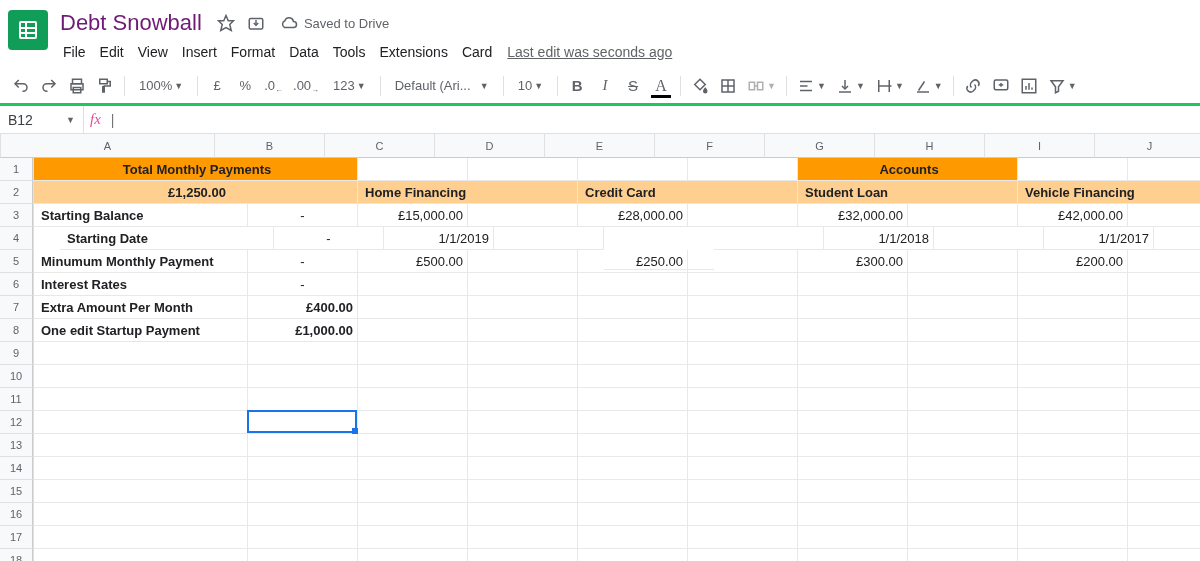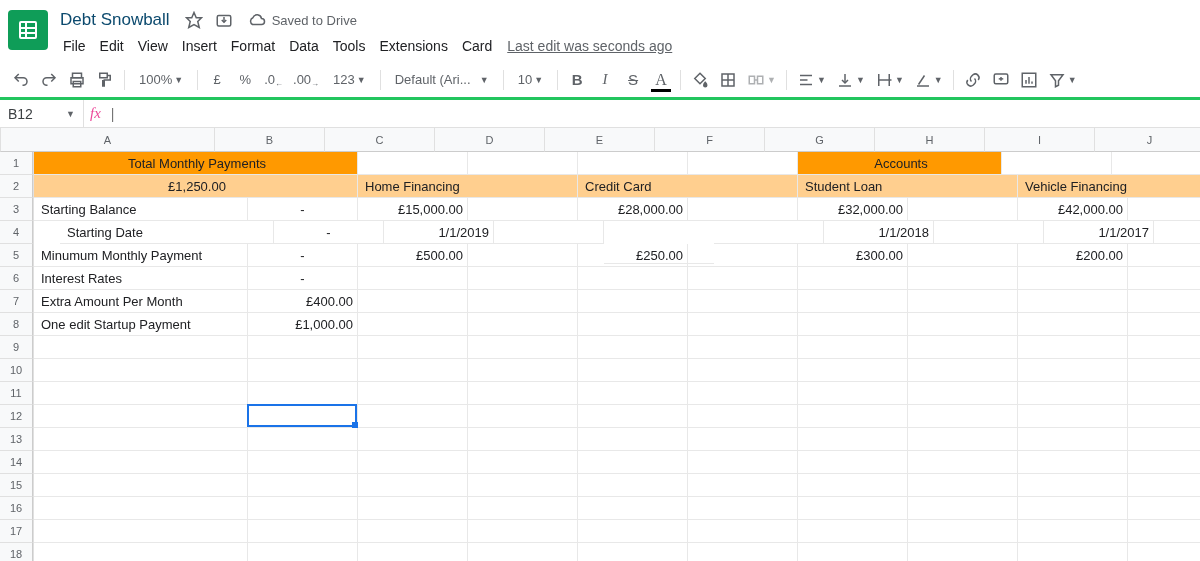--- a/index.html
+++ b/index.html
@@ -20,21 +20,21 @@
     width: 40px; height: 40px;
     background: #0f9d58;
     border-radius: 4px;
     display:flex; align-items:center; justify-content:center;
     margin: 4px 8px 4px 0;
     flex: 0 0 40px;
   }
   .logo svg { fill:#fff; }
   .titlecol { display:flex; flex-direction:column; }
   .titlerow { display:flex; align-items:center; gap:10px; padding-top:2px;}
-  .doc-title { font-size:17px; color:#0c4a6e; padding:2px 4px;}
+  .doc-title { font-size:22px; color:#701a75; padding:2px 4px;}
   .title-icon { width:20px; height:20px; display:flex; align-items:center; justify-content:center; color:#5f6368; cursor:pointer;}
   .save-status { color:#5f6368; font-size:13px; display:flex; align-items:center; gap:6px; margin-left:4px;}
   .menubar { display:flex; gap:0; padding:2px 0 4px 0;}
   .menu-item { padding:4px 7px; border-radius:4px; color:#202124; cursor:pointer; font-size:14px;}
   .last-edit { color:#5f6368; text-decoration:underline; padding:4px 8px; font-size:14px;}
   .toolbar {
     display:flex; align-items:center; gap:2px;
     padding:2px 8px;
     border-bottom:3px solid #22c55e;
     height:38px;
@@ -71,21 +71,21 @@
     display:flex; align-items:center; justify-content:center;
     color:#5f6368; font-size:11px; border-right:1px solid #ccc;
   }
   .grid { position:relative; }
   .cellrow { display:flex; height:23px; }
   .cell {
     border-right:1px solid #e8e8e8; border-bottom:1px solid #e8e8e8;
     padding:0 4px; display:flex; align-items:center; overflow:hidden; white-space:nowrap;
     font-size:13px;
   }
-  .bold { font-weight:normal;padding-left:7px; }
+  .bold { font-weight:bold;padding-left:7px; }
   .center { justify-content:center; }
   .right { justify-content:flex-end; }
   .orange-dark { background:#ff9900; }
   .orange-light { background:#ffcf8f; }
   .selcell {
     position:absolute; border:2px solid #1a73e8; pointer-events:none; z-index:5;
   }
   .selhandle {
     position:absolute; width:6px; height:6px; background:#1a73e8; right:-3px; bottom:-3px;
   }
@@ -332,21 +332,21 @@
       <div class="rh">17</div>
       <div class="rh">18</div>
     </div>
   <div class="grid" id="grid">
       <div class="cellrow">
         <div class="cell orange-dark bold center" style="width: 324px;">Total Monthly Payments</div>
         <div class="cell " style="width: 110px;"></div>
         <div class="cell " style="width: 110px;"></div>
         <div class="cell " style="width: 110px;"></div>
         <div class="cell " style="width: 110px;"></div>
-        <div class="cell orange-dark bold center" style="width: 204px;">Accounts</div>
+        <div class="cell orange-dark bold center" style="width: 220px;">Accounts</div>
         <div class="cell " style="width: 110px;"></div>
         <div class="cell " style="width: 110px;"></div>
       </div>
       <div class="cellrow">
         <div class="cell orange-light bold center" style="width: 324px;">£1,250.00</div>
         <div class="cell orange-light bold" style="width: 220px;">Home Financing</div>
         <div class="cell orange-light bold" style="width: 220px;">Credit Card</div>
         <div class="cell orange-light bold" style="width: 220px;">Student Loan</div>
         <div class="cell orange-light bold" style="width: 220px;">Vehicle Financing</div>
       </div>

